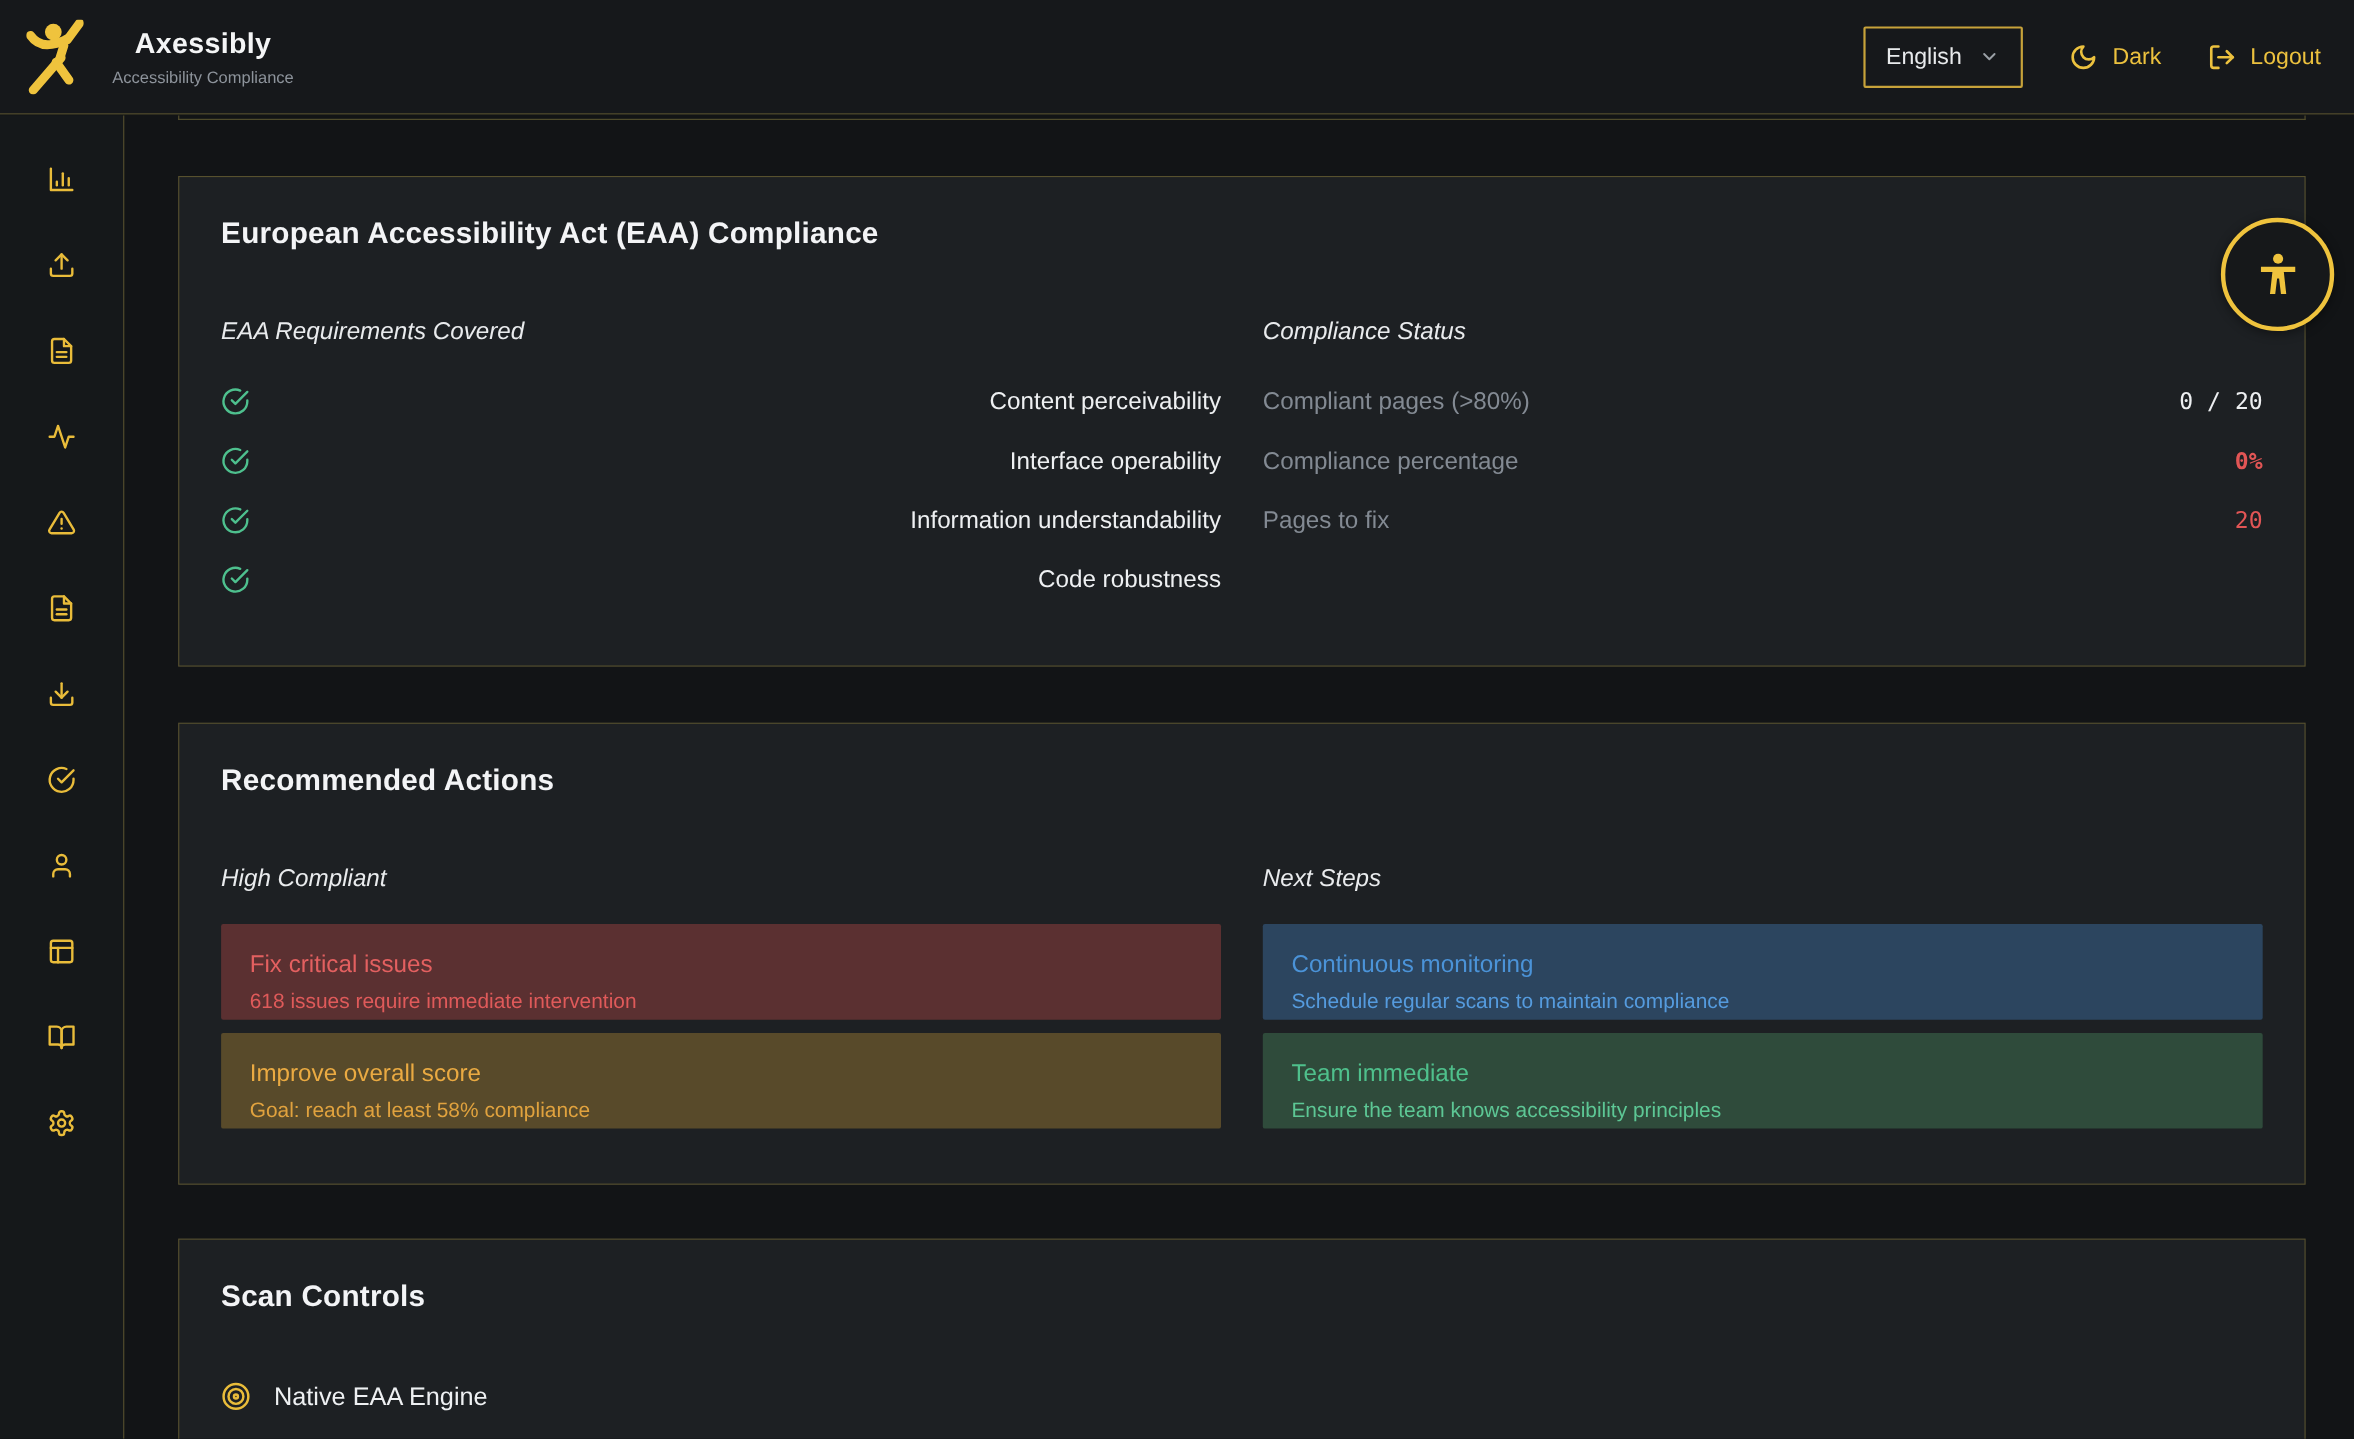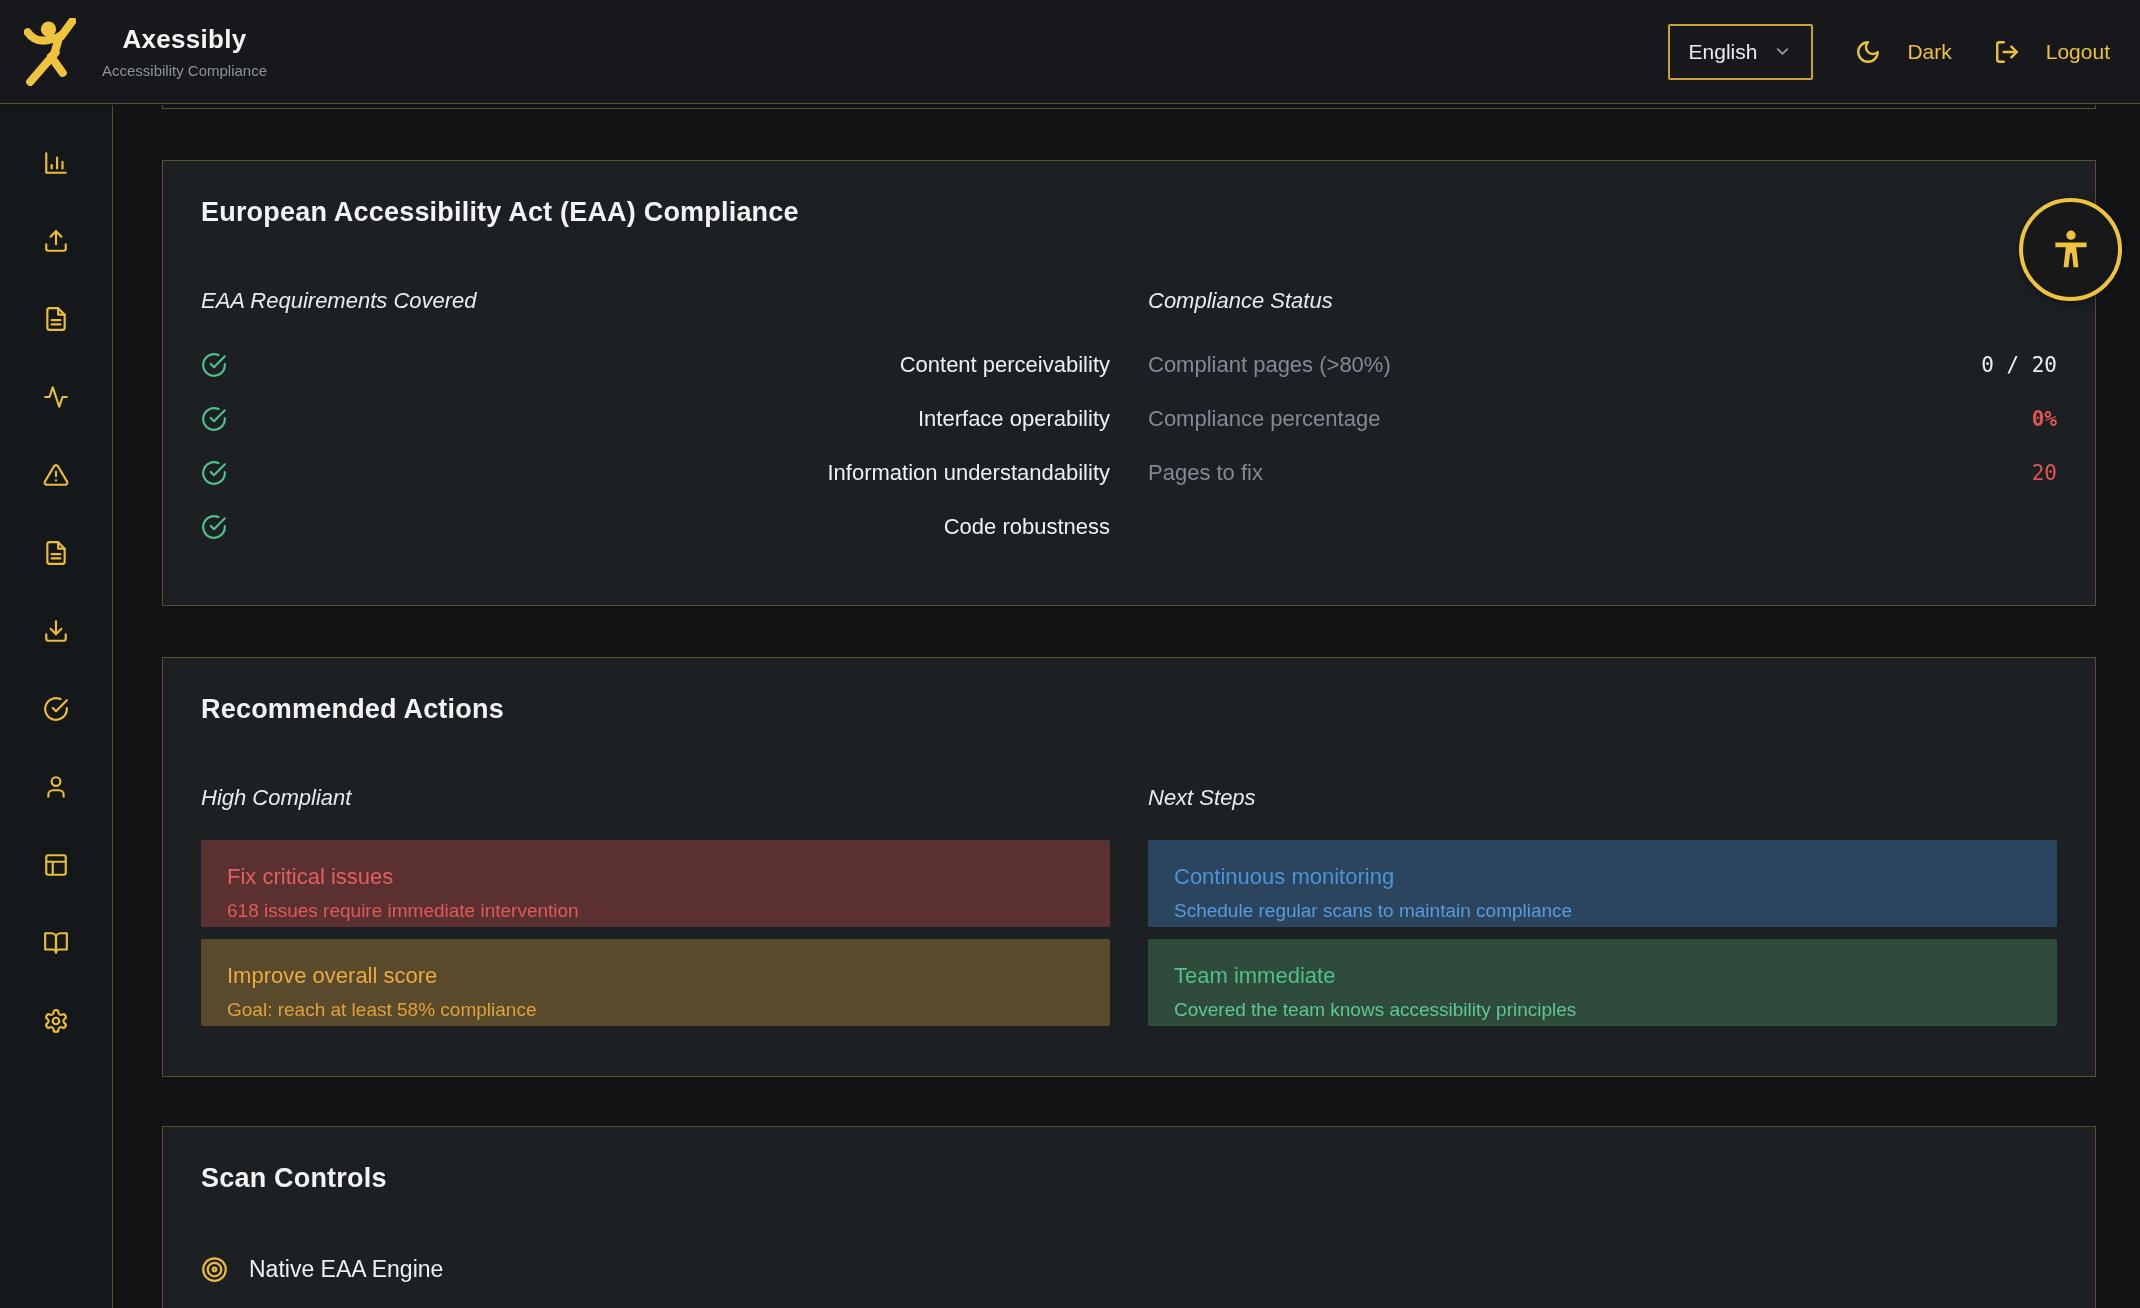--- a/index.html
+++ b/index.html
@@ -29,21 +29,21 @@
   .app-name { font-size: 26px; font-weight: 700; color: #f4f5f6; letter-spacing: .3px; }
   .app-subtitle { font-size: 15px; color: #8d939b; margin-top: 7px; }
   .header-controls { margin-left: auto; display: flex; align-items: center; gap: 42px; }
   .lang-select {
     display: flex; align-items: center; gap: 12px;
     height: 56px; min-width: 132px; padding: 0 19px;
     border: 2px solid #c7a23a; border-radius: 2px;
     color: #e8eaec; font-size: 21px;
   }
   .lang-select .chev { color: #9aa0a6; margin-left: 4px; }
-  .hdr-btn { display: flex; align-items: center; gap: 26px; color: #ecc13e; font-size: 21px; }
+  .hdr-btn { display: flex; align-items: center; gap: 13px; color: #ecc13e; font-size: 21px; }
 
   
   .sidebar {
     position: absolute; top: 105px; left: 0; bottom: 0; width: 113px;
     background: #15181a;
     border-right: 1px solid #57512e;
     display: flex; flex-direction: column; align-items: center;
     padding-top: 45px; gap: 52px;
     z-index: 10;
   }
@@ -325,21 +325,21 @@
       </div>
       <div>
         <h3 class="col-heading">Next Steps</h3>
         <div class="box-col-list">
           <div class="box box--blue">
             <div class="box-title">Continuous monitoring</div>
             <div class="box-sub">Schedule regular scans to maintain compliance</div>
           </div>
           <div class="box box--green">
             <div class="box-title">Team immediate</div>
-            <div class="box-sub">Covered the team knows accessibility principles</div>
+            <div class="box-sub">Ensure the team knows accessibility principles</div>
           </div>
         </div>
       </div>
     </div>
   </section>
 
   <section class="card card--scan">
     <h2 class="card-title">Scan Controls</h2>
     <div class="engine-row">
       <svg viewBox="0 0 24 24" fill="none" stroke="currentColor" stroke-width="2" stroke-linecap="round" stroke-linejoin="round">

